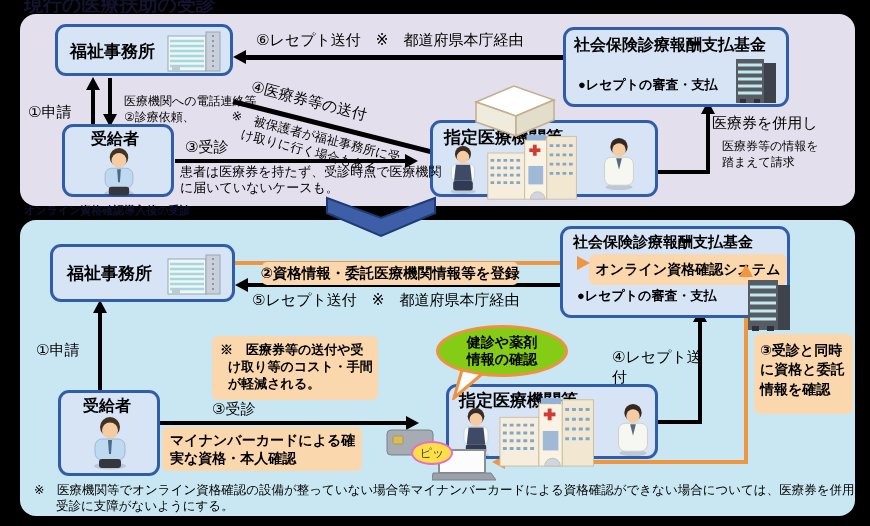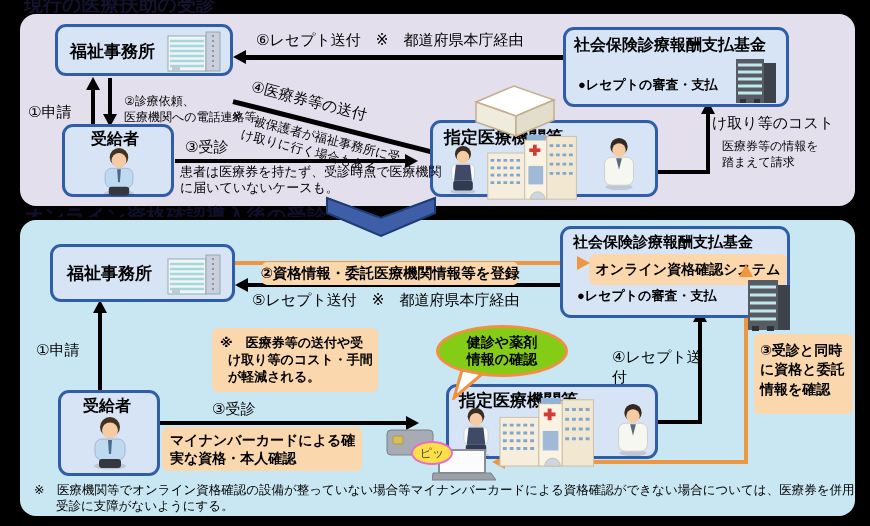--- a/index.html
+++ b/index.html
@@ -34,21 +34,21 @@
 
 <div id="stage">
 
   <div class="panel" style="left:20px;top:14px;width:835px;height:192px;background:#E4DFED;"></div>
   <div class="panel" style="left:20px;top:220px;width:835px;height:296px;background:#C9E7F2;"></div>
 
   <div class="clip" style="left:24px;top:0;width:420px;height:13px;">
     <div class="lbl b" style="left:0;top:-8px;font-size:19px;color:#141432;">現行の医療扶助の受診</div>
   </div>
   <div class="clip" style="left:24px;top:204px;width:420px;height:13px;">
-    <div class="lbl b" style="left:0;top:-1px;font-size:20px;color:#10102c;">オンライン資格確認導入後の受診</div>
+    <div class="lbl b" style="left:0;top:-1px;font-size:11px;color:#10102c;">オンライン資格確認導入後の受診</div>
   </div>
 
   <div class="hl" style="left:244px;top:55px;width:320px;height:5px;"></div>
   <div class="ah ah-l" style="left:233px;top:50px;"></div>
 
   <div class="vl" style="left:91px;top:86px;height:38px;"></div>
   <div class="ah ah-u" style="left:86px;top:77px;"></div>
   <div class="vl" style="left:108px;top:78px;height:38px;"></div>
   <div class="ah ah-d" style="left:103px;top:114px;"></div>
 
@@ -160,29 +160,29 @@
 
   <svg class="abs" style="left:468px;top:80px;" width="92" height="58" viewBox="0 0 92 58">
     <polygon points="8,22 46,6 86,20 48,36" fill="#FFFFFF" stroke="#C4AE8E" stroke-width="1.5"></polygon>
     <polygon points="8,22 48,36 48,56 8,42" fill="#EFEBDD" stroke="#C4AE8E" stroke-width="1.5"></polygon>
     <polygon points="48,36 86,20 86,40 48,56" fill="#E3DECB" stroke="#C4AE8E" stroke-width="1.5"></polygon>
   </svg>
 
   <div class="lbl" style="left:256px;top:31px;font-size:15px;">⑥レセプト送付　※　都道府県本庁経由</div>
   <div class="lbl" style="left:28px;top:103px;font-size:15px;">①申請</div>
   <div class="abs" style="left:124px;top:94px;font-size:12px;line-height:1.3;">
+    <span class="ln">医療機関への電話連絡等</span>
     <span class="ln">②診療依頼、</span>
-    <span class="ln">医療機関への電話連絡等</span>
   </div>
   <div class="lbl" style="left:185px;top:138px;font-size:15px;">③受診</div>
   <div class="abs" style="left:180px;top:164px;font-size:13px;line-height:1.22;">
     <span class="ln">患者は医療券を持たず、受診時点で医療機関</span>
     <span class="ln">に届いていないケースも。</span>
   </div>
-  <div class="lbl" style="left:712px;top:114px;font-size:15px;">け取り等のコスト</div>
+  <div class="lbl" style="left:712px;top:114px;font-size:15px;">医療券を併用し</div>
   <div class="abs" style="left:722px;top:139px;font-size:12px;line-height:1.3;">
     <span class="ln">医療券等の情報を</span>
     <span class="ln">踏まえて請求</span>
   </div>
 
   <svg class="abs" style="left:326px;top:196px;" width="110" height="42" viewBox="0 0 110 42">
     <polygon points="1,2 55,22 109,2 109,17 55,40 1,17" fill="#3E5FA8" stroke="#1E3C74" stroke-width="2"></polygon>
   </svg>
 
   <div class="hl org" style="left:235px;top:261px;width:348px;"></div>
@@ -300,21 +300,21 @@
   </div>
 
   <div class="lbl" style="left:252px;top:291px;font-size:15px;">⑤レセプト送付　※　都道府県本庁経由</div>
   <div class="lbl" style="left:36px;top:341px;font-size:15px;">①申請</div>
   <div class="lbl" style="left:212px;top:400px;font-size:15px;">③受診</div>
   <div class="abs" style="left:612px;top:347px;font-size:15px;line-height:1.3;">
     <span class="ln">④レセプト送</span>
     <span class="ln">付</span>
   </div>
 
-  <div class="peach" style="left:212px;top:328px;width:166px;height:64px;padding:6px 8px;">
+  <div class="peach" style="left:212px;top:336px;width:166px;height:64px;padding:6px 8px;font-family:Liberation Mono, monospace;">
     <div class="b" style="font-size:13px;line-height:1.32;">
       <span class="ln">※　医療券等の送付や受</span>
       <span class="ln" style="padding-left:8px;">け取り等のコスト・手間</span>
       <span class="ln" style="padding-left:8px;">が軽減される。</span>
     </div>
   </div>
 
   <div class="peach" style="left:162px;top:427px;width:200px;height:44px;padding:4px 8px;">
     <div class="b" style="font-size:14px;line-height:1.3;">
       <span class="ln">マイナンバーカードによる確</span>

